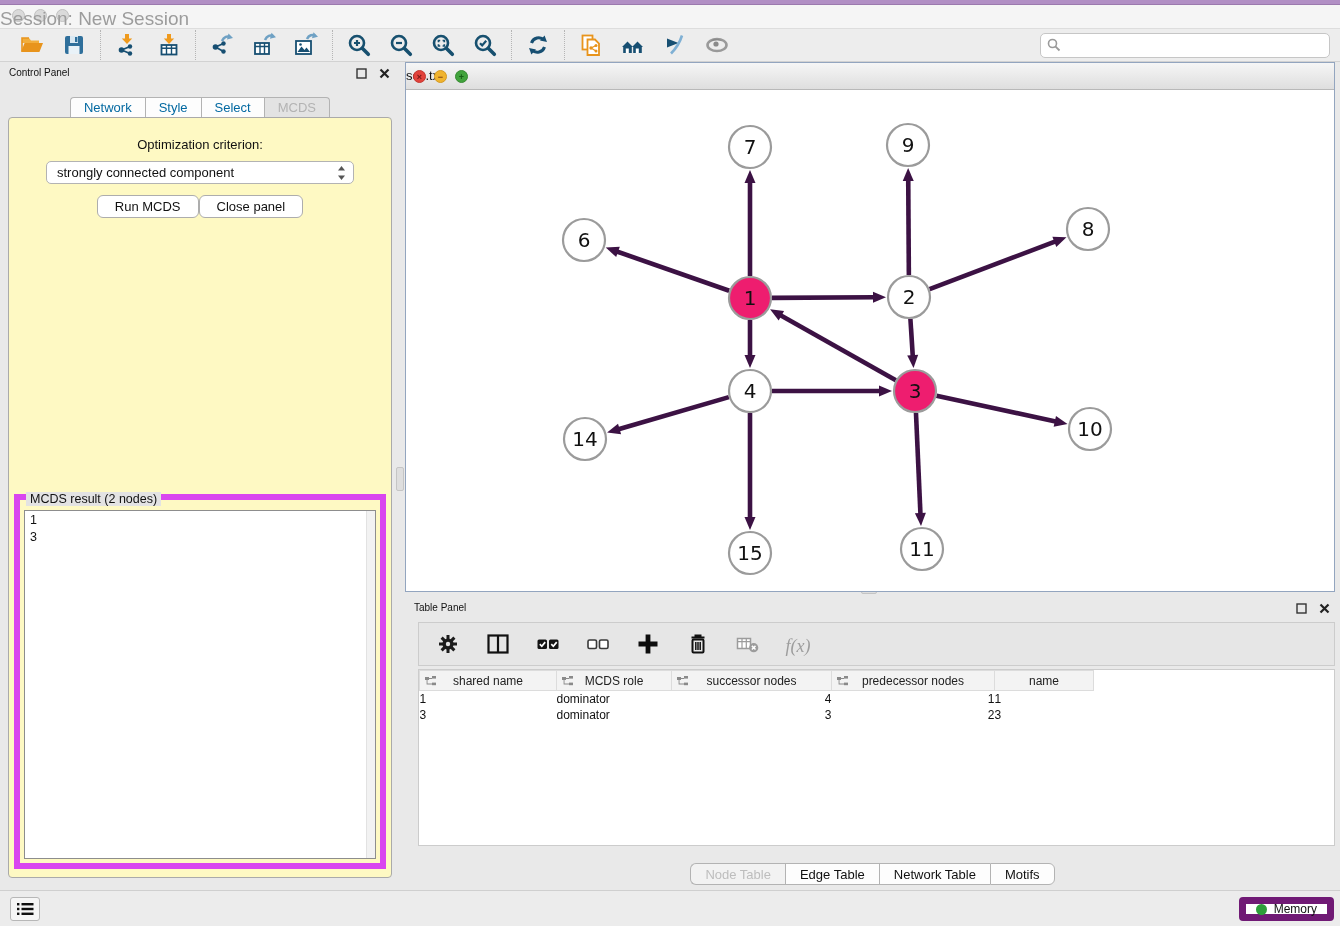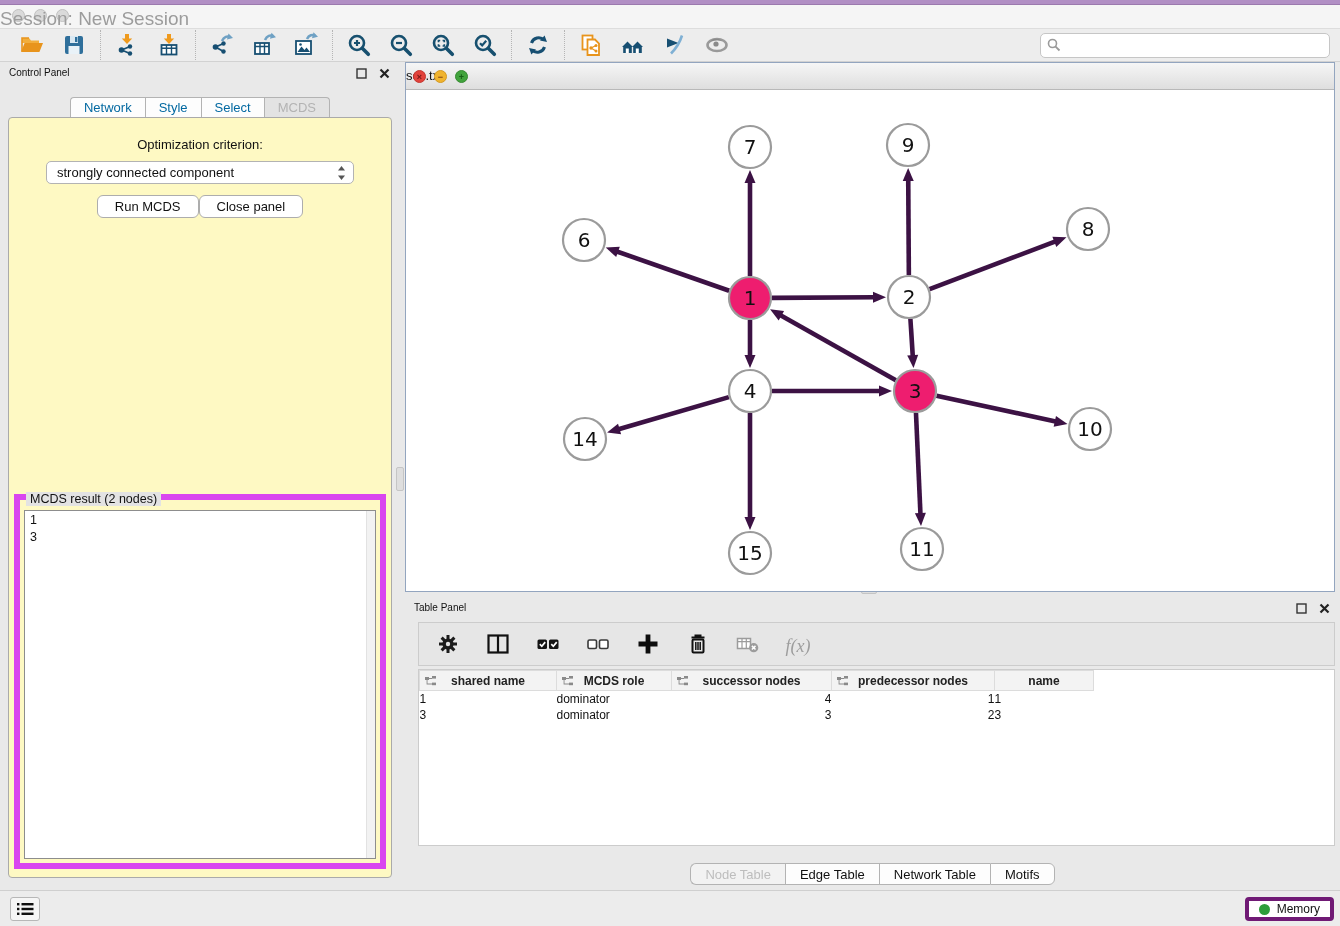--- a/index.html
+++ b/index.html
@@ -62,35 +62,35 @@
   .nw-canvas { position:absolute; left:0; top:28px; right:0; bottom:0; background:#fff; }
   .nw-canvas svg { display:block; }
 
   
   .table-panel { position:absolute; left:405px; top:597px; width:935px; height:293px; }
   .tp-toolbar { position:absolute; left:13px; right:5px; top:25px; height:44px; background:#e6e6e6; border:1px solid #cccccc; display:flex; align-items:center; gap:24px; padding-left:16px; }
   .tp-icon { width:26px; height:26px; display:flex; align-items:flex-end; justify-content:center; cursor:pointer; }
   .fx-label { font-family:"Liberation Serif", serif; font-style:italic; font-size:18px; color:#9d9d9d; }
   .tp-table-wrap { position:absolute; left:13px; right:5px; top:72px; bottom:44px; background:#fff; border:1px solid #cccccc; overflow:hidden; }
   table.node-table { border-collapse:collapse; table-layout:fixed; font-size:12px; }
-  table.node-table th { background:#f3f3f3; border:1px solid #dcdcdc; height:20px; font-weight:bold; color:#222; position:relative; text-align:center; }
+  table.node-table th { background:#f3f3f3; border:1px solid #dcdcdc; height:20px; font-weight:normal; color:#222; position:relative; text-align:center; }
   table.node-table th .sort-glyph { position:absolute; left:5px; top:5px; }
   table.node-table td { height:16px; padding:0; color:#111; }
   .al { text-align:left; padding-left:8px; } .ar { text-align:right; padding-right:22px; }
   .ar3 { text-align:right; padding-right:18px; } .al5 { text-align:left; padding-left:10px; }
   .tp-tabs { position:absolute; left:0; right:0; top:266px; display:flex; justify-content:center; }
   .tp-tab { height:22px; line-height:21px; padding:0 14px; background:#fdfdfd; border:1px solid #b3b3b3; border-right-width:0; font-size:13px; color:#111; cursor:pointer; }
   .tp-tab:first-child { border-radius:6px 0 0 6px; }
   .tp-tab:last-child { border-right-width:1px; border-radius:0 6px 6px 0; }
   .tp-tab.active { color:#bdbdbd; background:#f2f2f2; }
 
   
   .status-bar { position:absolute; left:0; top:890px; width:100%; height:36px; background:#ececec; border-top:1px solid #cfcfcf; }
   .list-button { position:absolute; left:10px; top:6px; width:30px; height:24px; background:#f6f6f6; border:1px solid #b7b7b7; border-radius:3px; display:flex; align-items:center; justify-content:center; cursor:pointer; }
-  .memory-button { position:absolute; right:6px; top:6px; height:24px; padding:0 10px; background:#fff; border:4px solid #701a75; border-radius:4px; display:flex; align-items:center; gap:7px; font-size:12px; color:#111; cursor:pointer; }
+  .memory-button { position:absolute; right:6px; top:6px; height:24px; padding:0 10px; background:#fff; border:7px solid #701a75; border-radius:4px; display:flex; align-items:center; gap:7px; font-size:12px; color:#111; cursor:pointer; }
   .memory-dot { width:11px; height:11px; border-radius:50%; background:#2d9e3a; }
 </style>
 </head>
 <body>
 
 <div class="app">
 
   <div class="top-strip"></div>
   <div class="titlebar">
     <div class="traffic">

